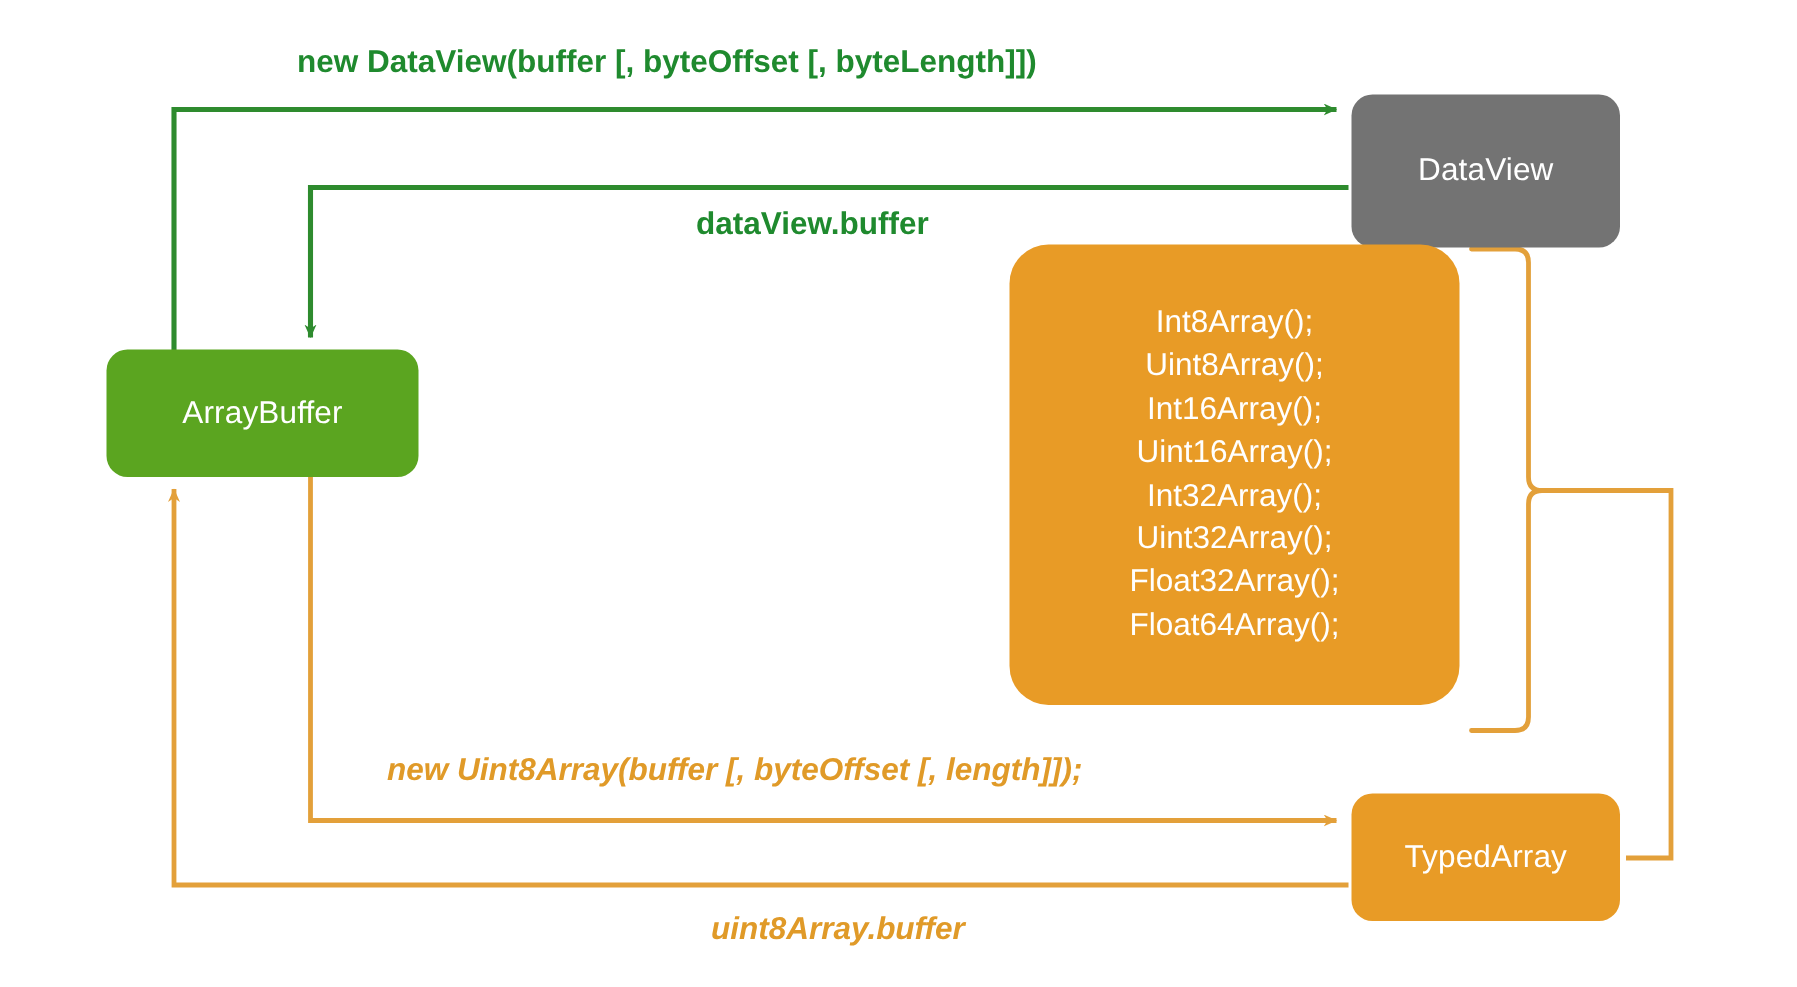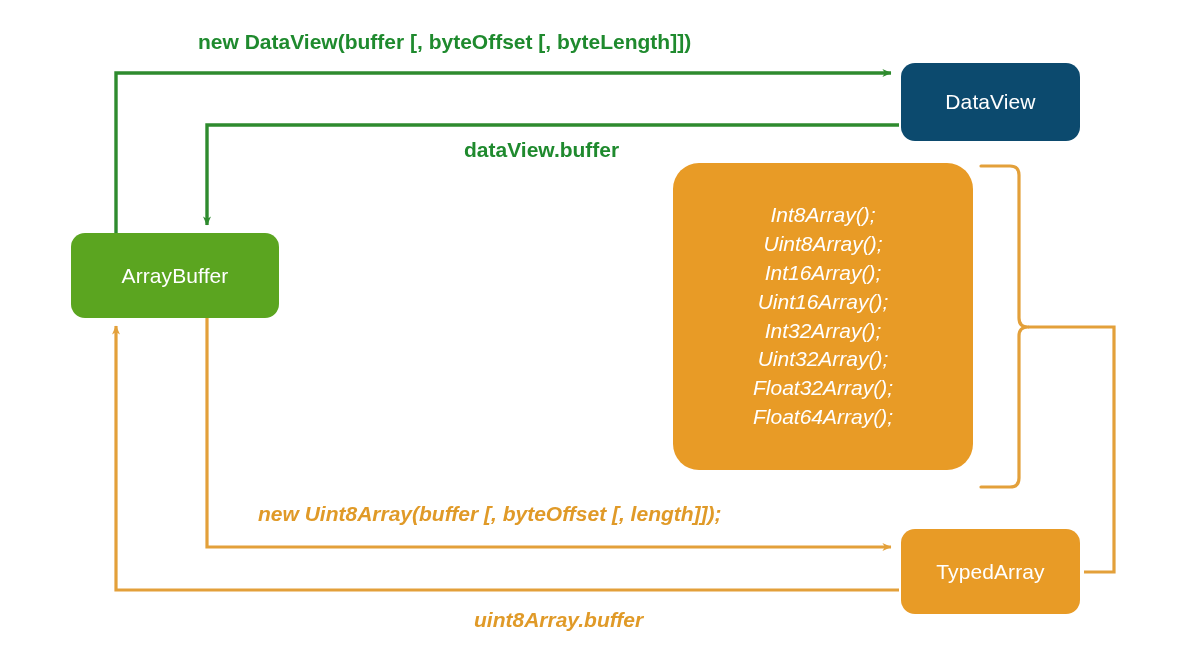--- a/index.html
+++ b/index.html
@@ -51,22 +51,22 @@
     top: 233px;
     width: 208px;
     height: 85px;
     background: #5BA520;
     font-size: 21px;
   }
   #node-dataview {
     left: 901px;
     top: 63px;
     width: 179px;
-    height: 78px;
-    background: #0c4a6e;
+    height: 102px;
+    background: #737373;
     font-size: 21px;
   }
   #node-typedarray {
     left: 901px;
     top: 529px;
     width: 179px;
     height: 85px;
     background: #E89B26;
     font-size: 21px;
   }
@@ -75,21 +75,20 @@
     left: 673px;
     top: 163px;
     width: 300px;
     height: 307px;
     background: #E89B26;
     border-radius: 26px;
     flex-direction: column;
     justify-content: center;
     padding: 6px 0;
     font-size: 21px;
-    font-style: italic;
   }
   #node-typedarray-list .ctor-line {
     display: block;
     line-height: 1.37;
     white-space: nowrap;
   }
 
   
   .edge-label {
     position: absolute;

